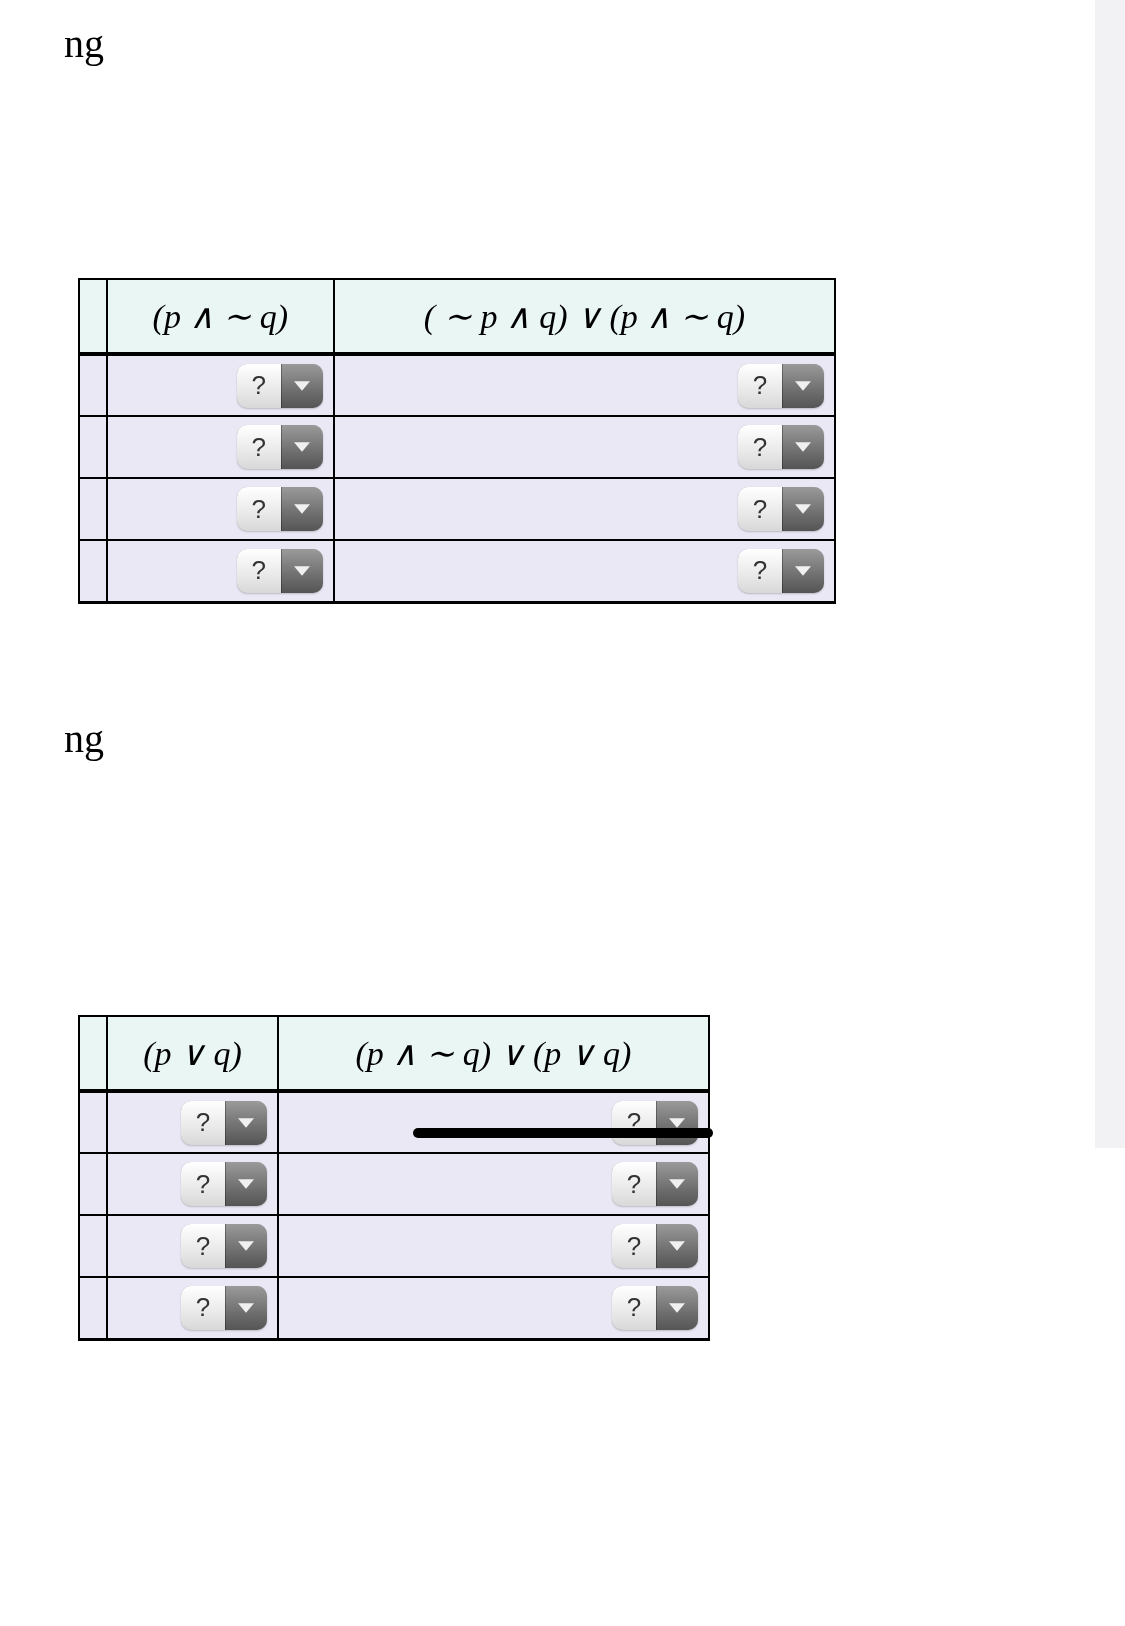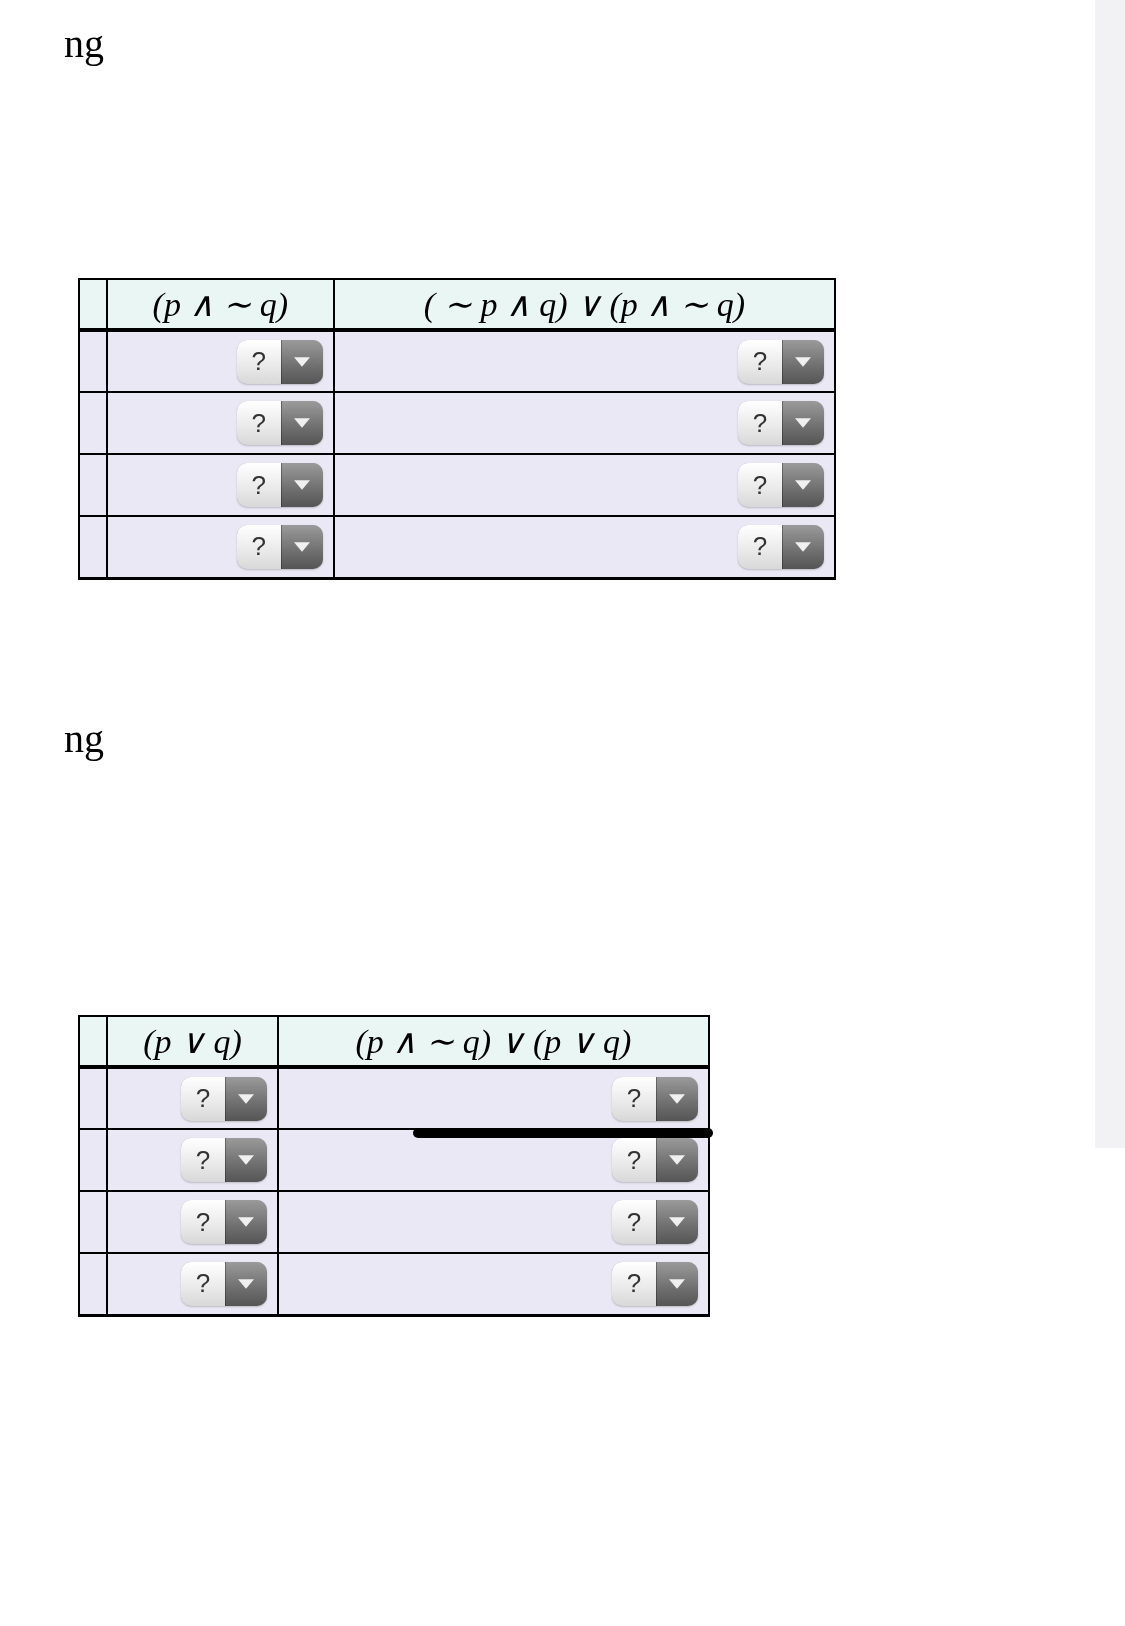--- a/index.html
+++ b/index.html
@@ -47,21 +47,21 @@
   table.truth {
     border-collapse: collapse;
     width: 100%;
   }
   table.truth th {
     background: #eaf6f4;
     font-weight: normal;
     font-style: italic;
     font-family: Georgia, 'Times New Roman', serif;
     font-size: 34px;
-    padding: 4px 8px;
+    padding: 16px 8px;
     border: 2px solid #000;
     border-bottom: 4px solid #000;
     white-space: nowrap;
     text-align: center;
   }
   table.truth th.stub {
     width: 28px;
     min-width: 28px;
     padding: 0;
   }

